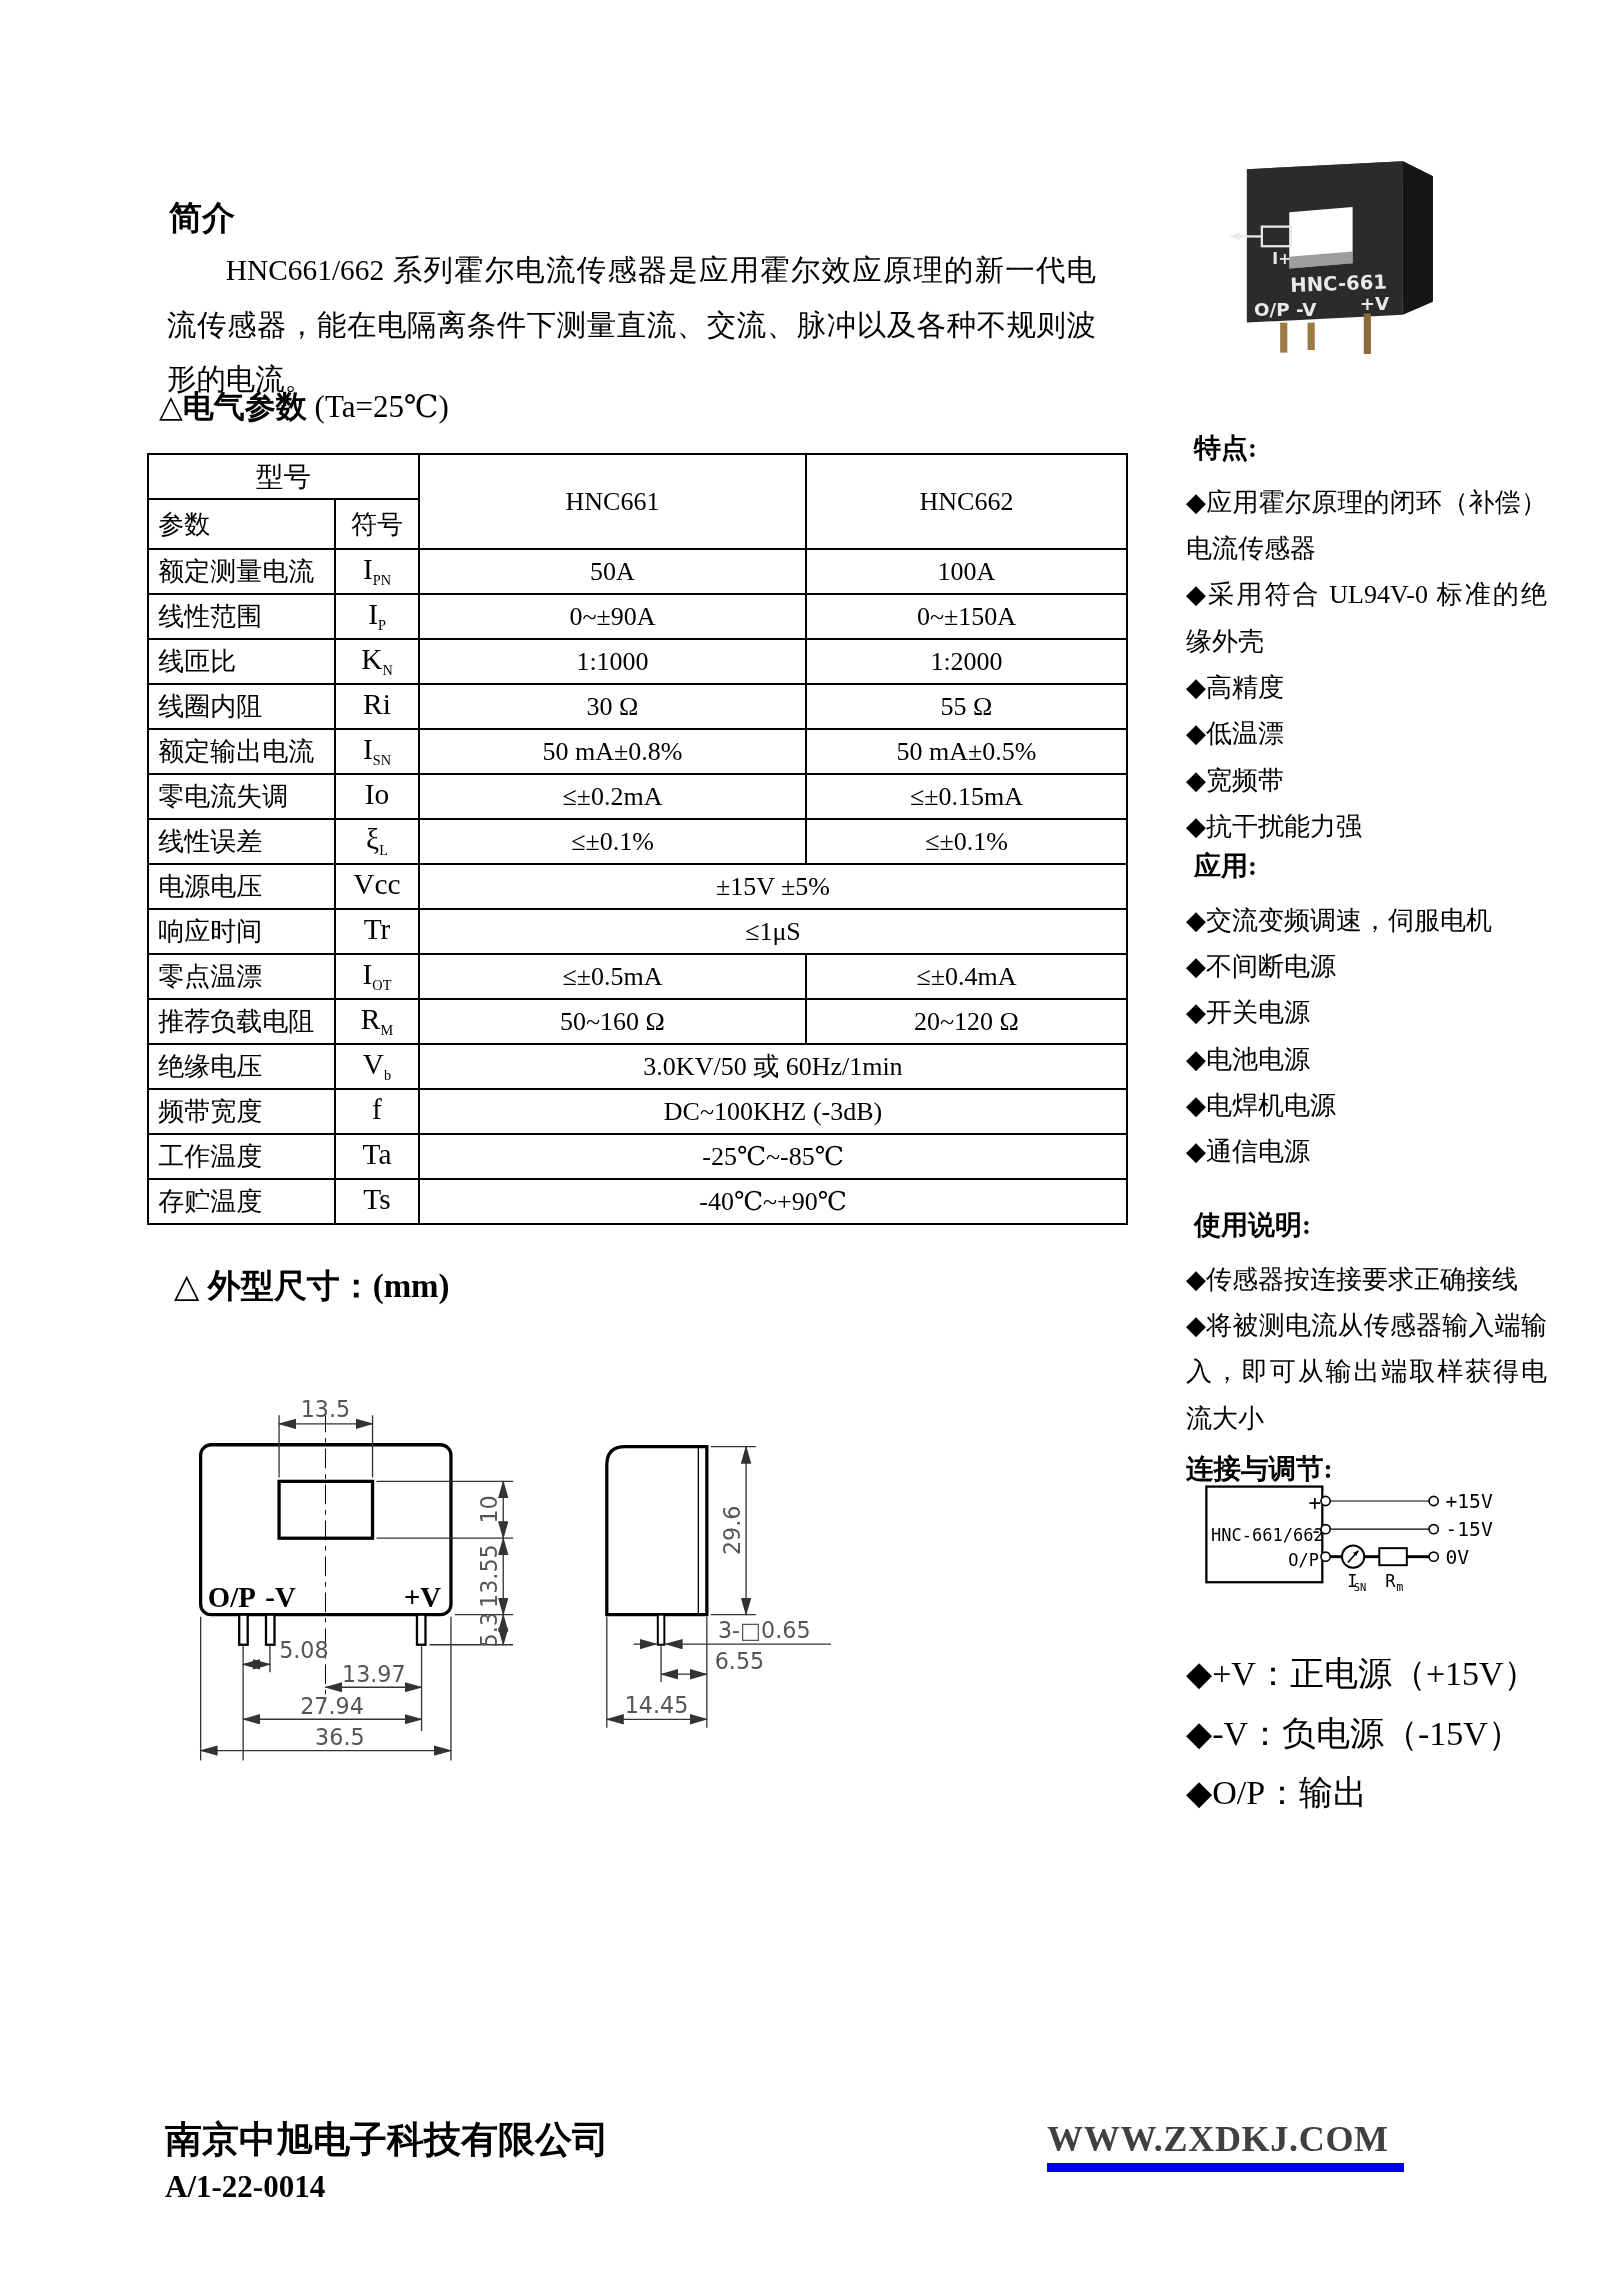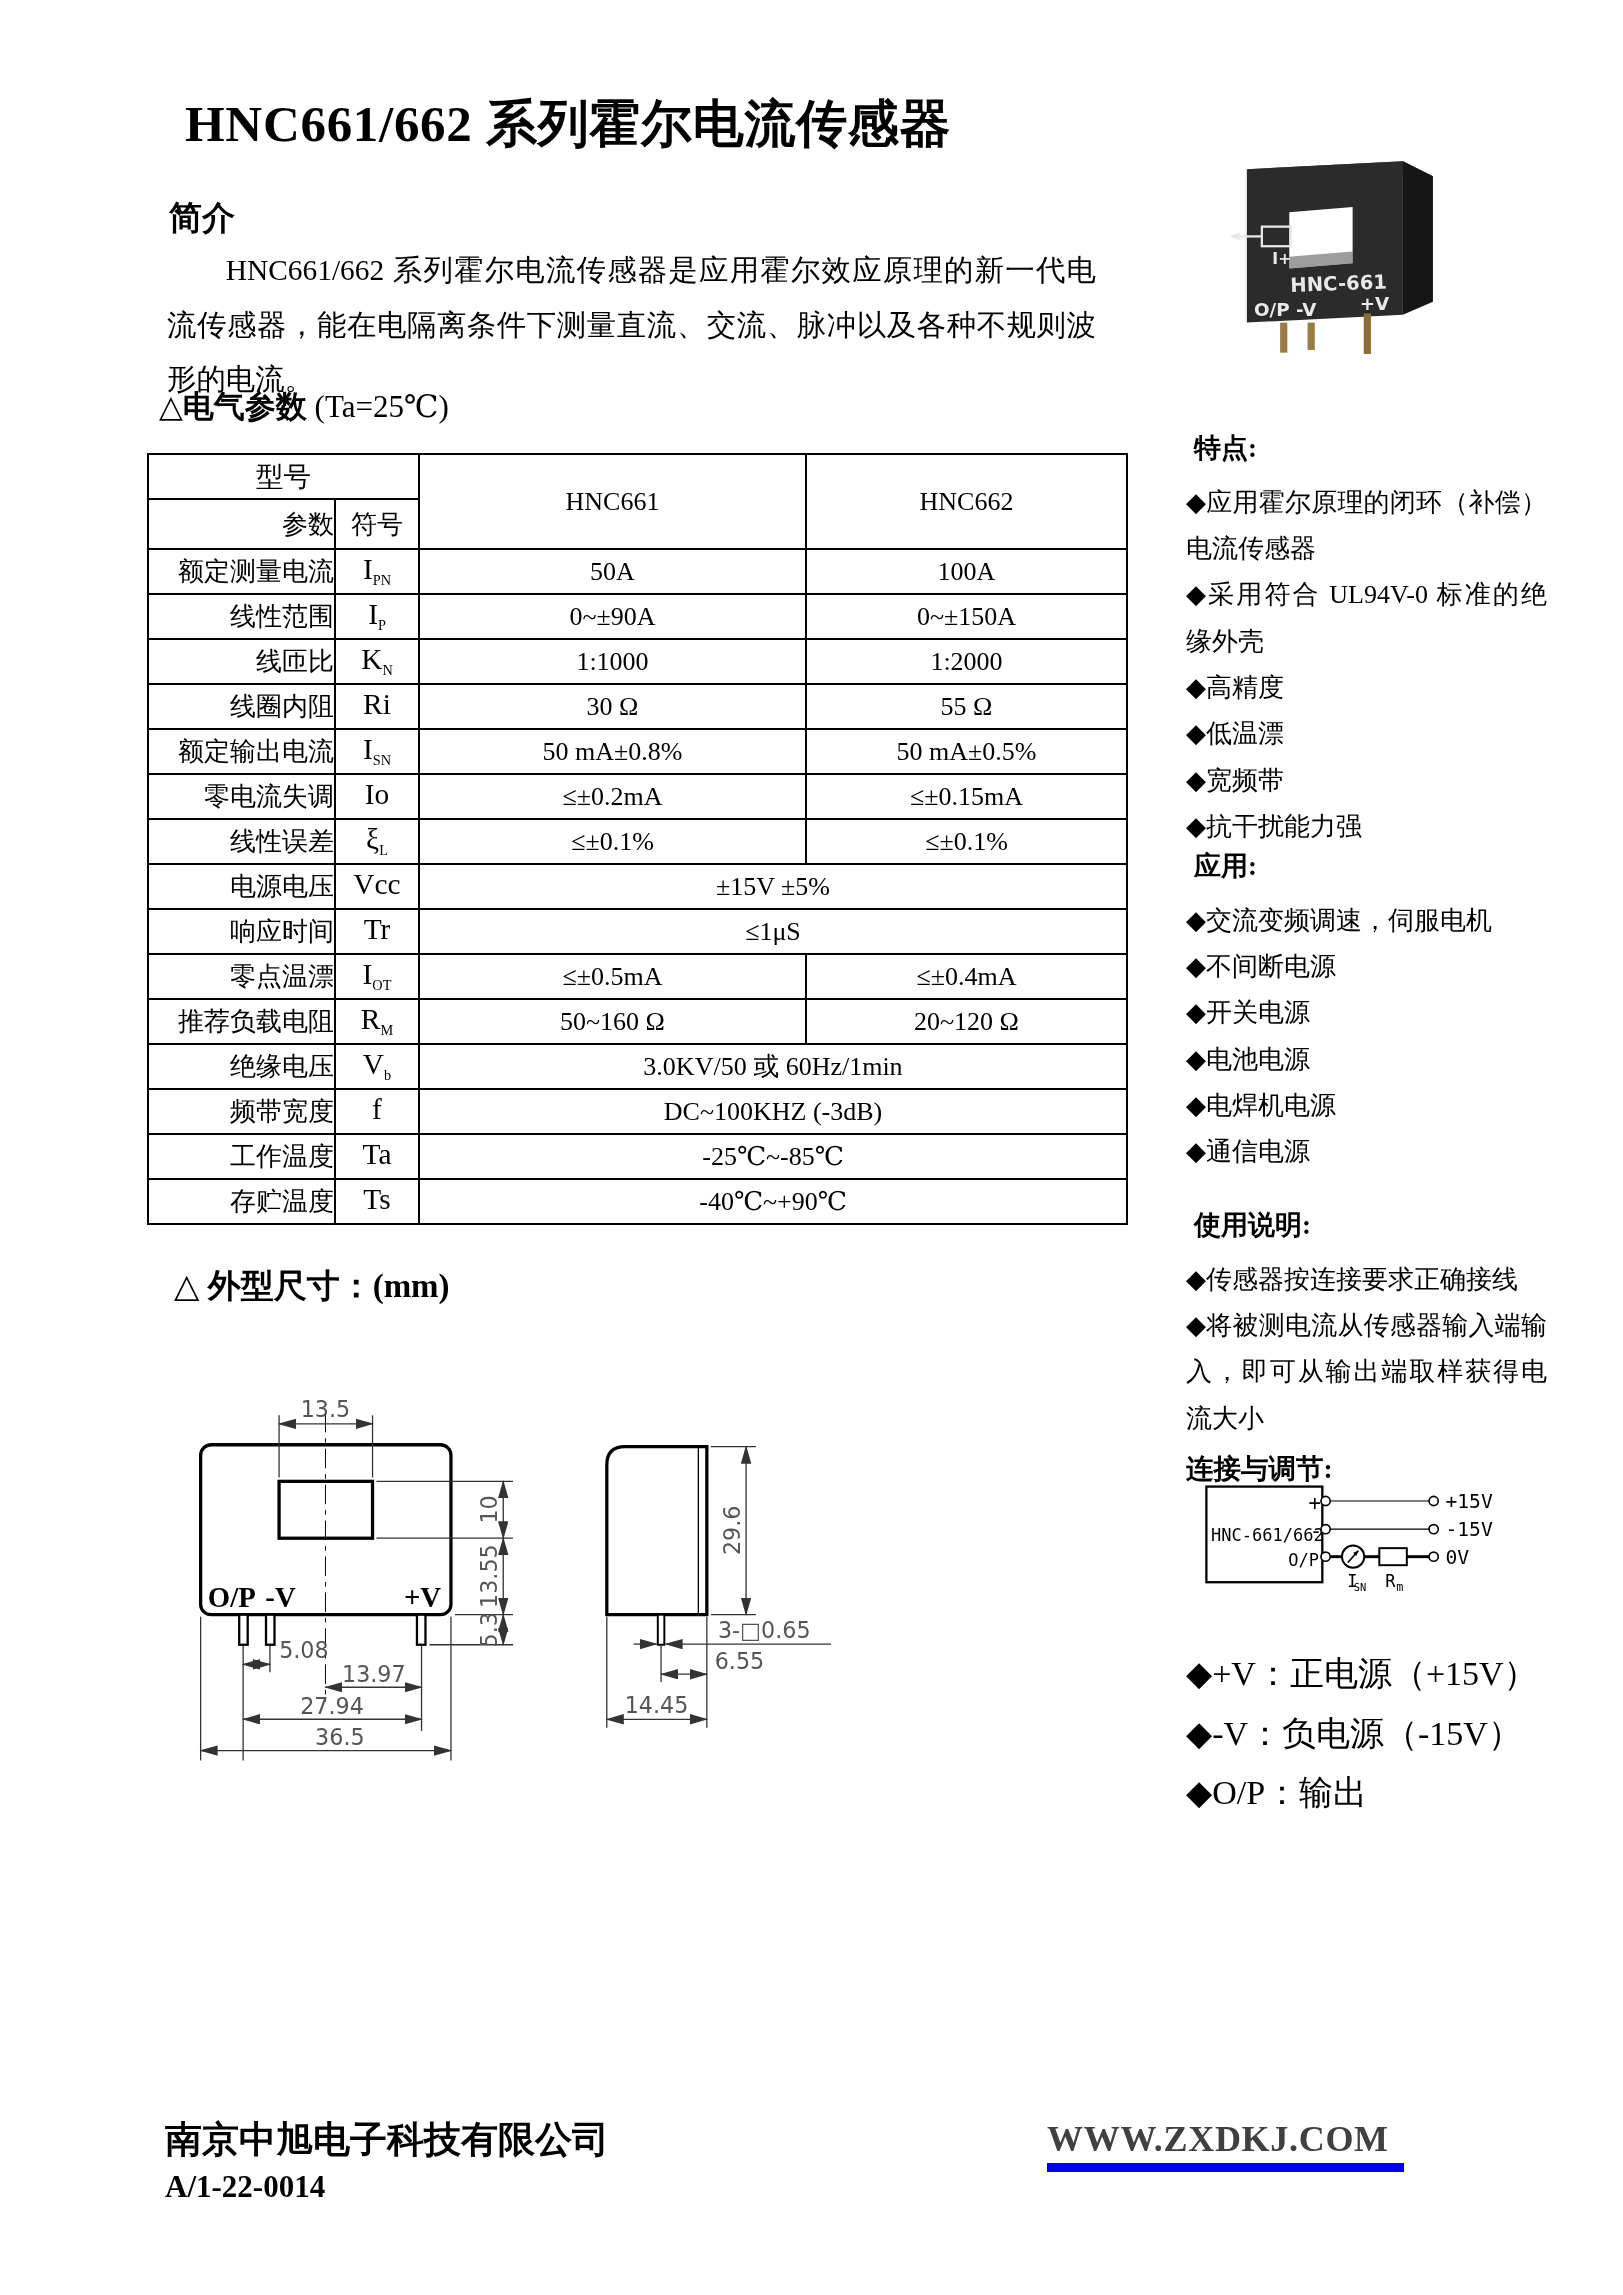--- a/index.html
+++ b/index.html
@@ -12,21 +12,21 @@
   
   .doc-title{left:185px; top:90px; font-size:51px; font-weight:bold; letter-spacing:0.7px; white-space:nowrap;}
   .intro-heading{left:169px; top:196px; font-size:33px;font-weight:bold;}
   .intro-body{left:167px; top:243px; width:929px; font-size:29.4px; line-height:1.86; text-align:justify; text-indent:2em;}
   
   .elec-heading{left:159px; top:386px; font-size:31px; white-space:nowrap;}
   .elec-heading .hz{font-weight:bold;}
   
   .etable{left:147px; top:453px; border-collapse:collapse; table-layout:fixed; width:978px;}
   .etable td{border:2.6px solid #000; font-size:26px; text-align:center; vertical-align:middle; padding:0;}
-  .etable td.param{text-align:right; padding-left:9.2px;margin-left:28px;}
+  .etable td.param{text-align:left; padding-left:9.2px;margin-left:28px;}
   .etable tr.h1 td{height:43px;}
   .etable tr.h2 td{height:48px;}
   .etable tr.dr td{height:43px;}
   .etable td.model{font-size:27.5px;}
   .etable .sym{font-size:29.4px;}
   .etable sub{font-size:0.55em;}
   .c-param{width:187px;} .c-sym{width:84px;} .c-a{width:387px;} .c-b{width:321px;}
   
   .side{width:361px; font-size:26px; line-height:1.78; text-align:justify;}
   .side .sec-h{font-weight:bold; font-size:27px; margin-bottom:7.9px; text-align:left;margin-left:8px;}
@@ -46,21 +46,20 @@
   svg text{font-family:"DejaVu Sans","Liberation Sans",sans-serif;}
   svg text.dim{font-size:34px; fill:#555;}
   svg text.cad{font-family:"DejaVu Sans Mono","Liberation Mono",monospace;}
   svg text.body-label{font-family:"Liberation Serif","DejaVu Serif",serif; font-weight:bold; font-size:44px; fill:#000;}
 </style>
 </head>
 <body>
 
 <div class="page">
 
-  <div class="abs doc-title">HNC661/662 系列霍尔电流传感器</div>
 
   <svg class="abs" style="left:1225px; top:145px;" width="220" height="239" viewBox="0 0 336 366">
 
     <polygon points="33,37 272,25 318,48 80,62" fill="#454545"></polygon>
 
     <polygon points="272,25 318,48 318,240 272,260" fill="#161616"></polygon>
 
     <polygon points="33,37 272,25 272,260 33,272" fill="#2b2b2b"></polygon>
 
     <polygon points="98,103 195,95 195,181 98,189" fill="#ffffff"></polygon>

